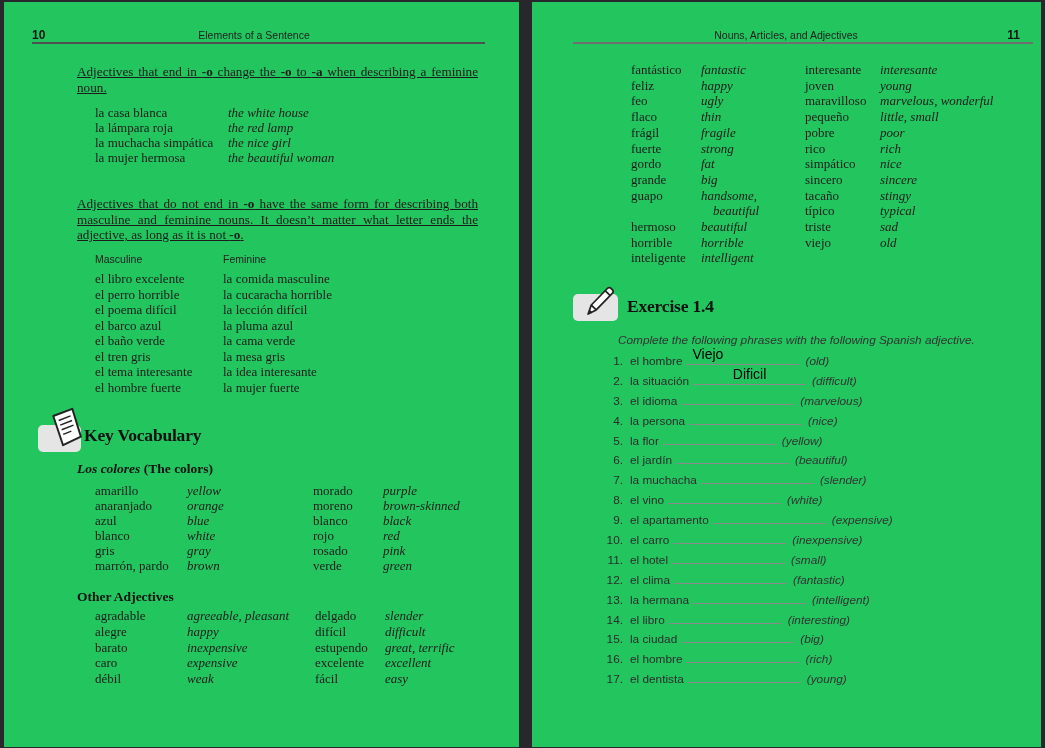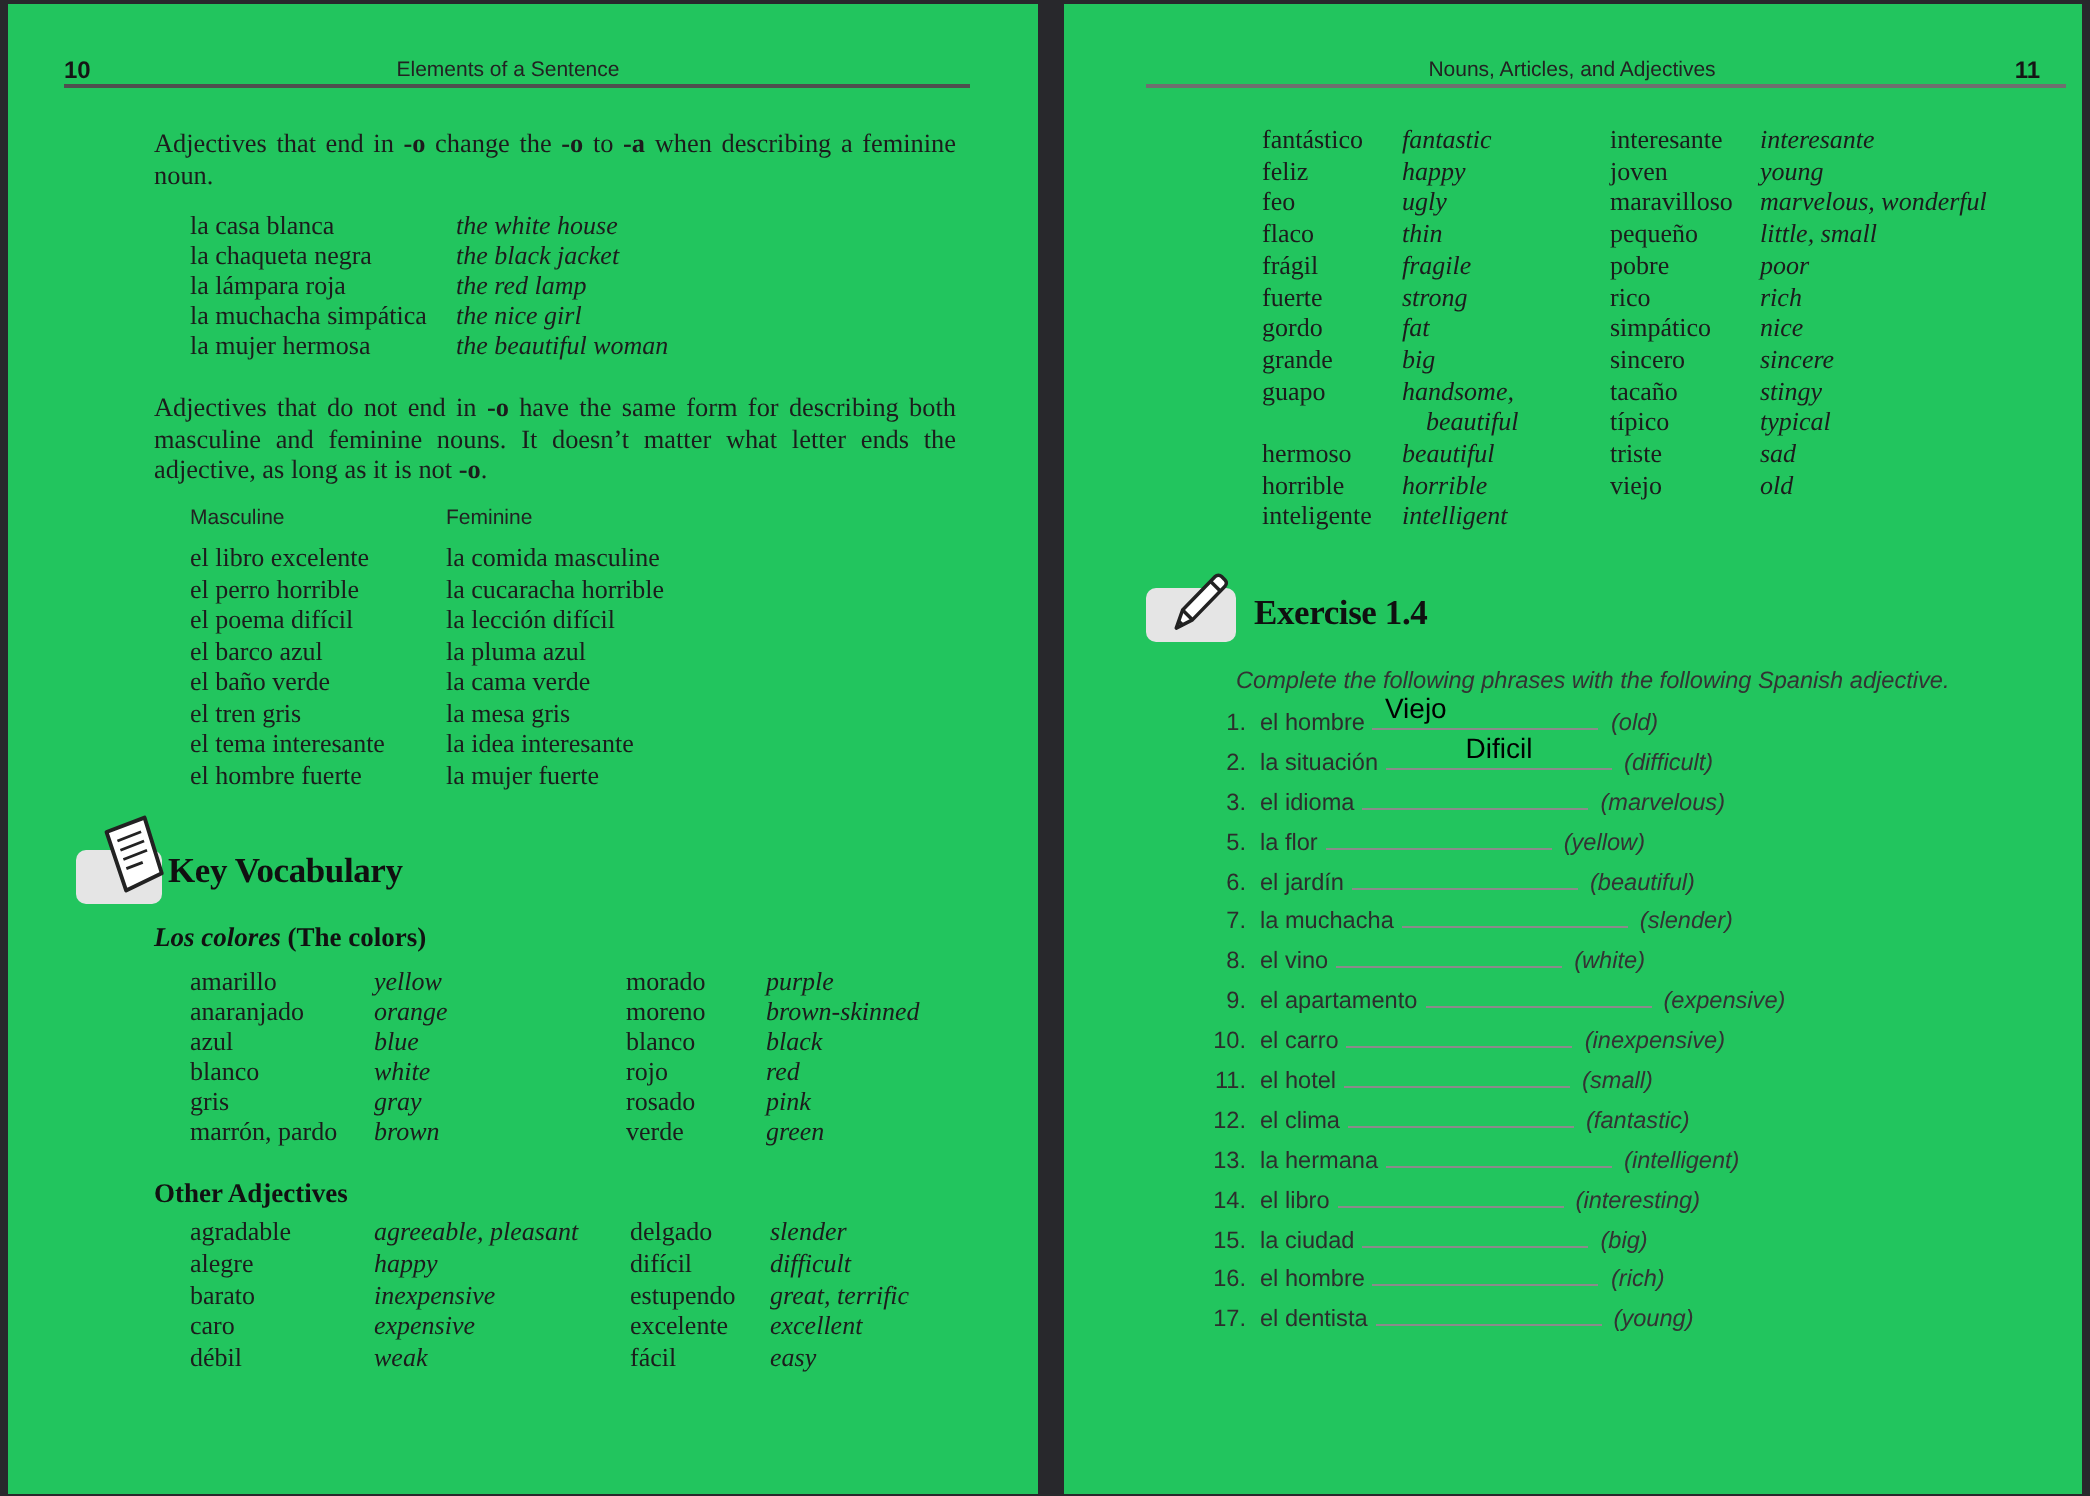--- a/index.html
+++ b/index.html
@@ -12,21 +12,21 @@
   .page{position:absolute; top:2px; height:745px; background:#22c55e;}
   #page-left{left:4px; width:515px;}
   #page-right{left:532px; width:509px;}
 
   
   .pgnum{position:absolute; font:bold 12px "Liberation Sans","DejaVu Sans",sans-serif; color:#151515;}
   .runhead{position:absolute; font:10.5px "Liberation Sans","DejaVu Sans",sans-serif; color:#222; text-align:center; width:300px;}
   .headrule{position:absolute; height:2px;}
 
   
-  .para{position:absolute; width:401px; font-size:13.2px; line-height:15.7px; text-align:justify; color:#1c1c1c;}
+  .para{position:absolute; width:401px; font-size:13.2px; line-height:15.7px; text-align:justify; color:#1c1c1c;text-decoration:underline;}
 
   
   .vlist{position:absolute; font-size:13px;}
   .vrow{display:flex; align-items:baseline;}
   .it{font-style:italic;}
   .cell{flex:0 0 auto; white-space:nowrap;}
 
   .examples{line-height:15.1px;}
   .examples .c-es{width:133px;}
 
@@ -75,24 +75,20 @@
 
     <div class="para" style="left:73px; top:62px;"><span>Adjectives that end in </span><span style="font-weight: bold;">-o</span><span> change the </span><span style="font-weight: bold;">-o</span><span> to </span><span style="font-weight: bold;">-a</span><span> when describing a feminine noun.</span></div>
 
     <div class="vlist examples" style="left:91px; top:103px;">
 
         <div class="vrow">
           <span class="cell c-es">la casa blanca</span>
           <span class="cell it">the white house</span>
         </div>
 
-        <div class="vrow">
-          <span class="cell c-es">la chaqueta negra</span>
-          <span class="cell it">the black jacket</span>
-        </div>
 
         <div class="vrow">
           <span class="cell c-es">la lámpara roja</span>
           <span class="cell it">the red lamp</span>
         </div>
 
         <div class="vrow">
           <span class="cell c-es">la muchacha simpática</span>
           <span class="cell it">the nice girl</span>
         </div>
@@ -396,20 +392,23 @@
         </div>
 
         <div class="ex-row">
           <span class="ex-num">2.</span><span>la situación</span><span class="ex-blank"><span class="answer" data-align="center">Dificil</span></span><span class="ex-hint">(difficult)</span>
         </div>
 
         <div class="ex-row">
           <span class="ex-num">3.</span><span>el idioma</span><span class="ex-blank"><span class="answer"></span></span><span class="ex-hint">(marvelous)</span>
         </div>
 
+        <div class="ex-row">
+          <span class="ex-num">4.</span><span>la persona</span><span class="ex-blank"><span class="answer"></span></span><span class="ex-hint">(nice)</span>
+        </div>
 
         <div class="ex-row">
           <span class="ex-num">5.</span><span>la flor</span><span class="ex-blank"><span class="answer"></span></span><span class="ex-hint">(yellow)</span>
         </div>
 
         <div class="ex-row">
           <span class="ex-num">6.</span><span>el jardín</span><span class="ex-blank"><span class="answer"></span></span><span class="ex-hint">(beautiful)</span>
         </div>
 
         <div class="ex-row">

